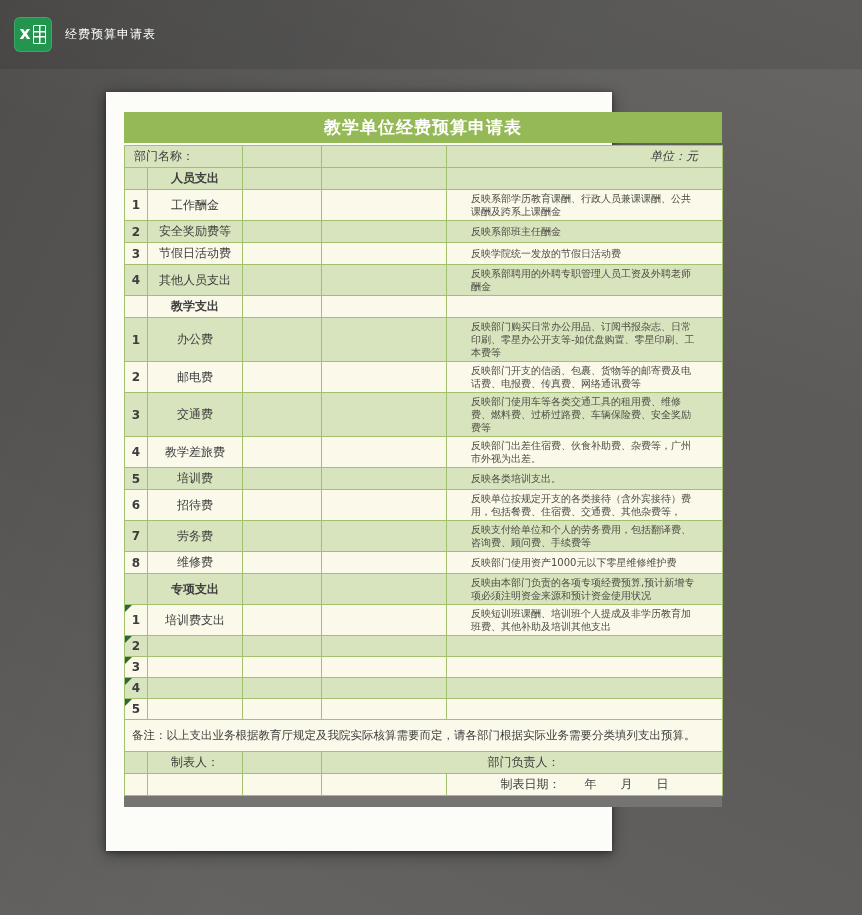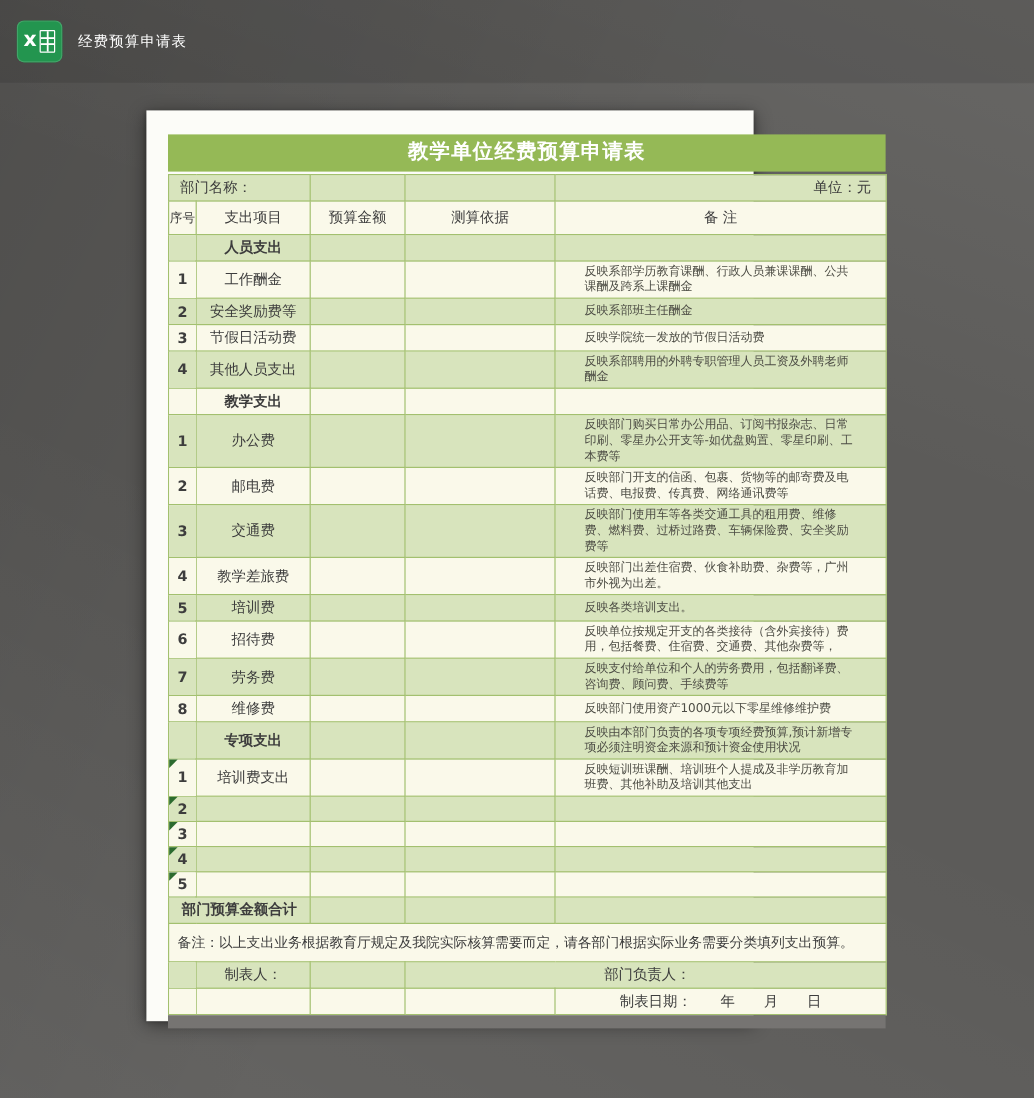--- a/index.html
+++ b/index.html
@@ -32,21 +32,21 @@
     width:11px;height:17px;border:1.5px solid #fff;border-radius:1px;
     background:
       linear-gradient(#fff,#fff) 0 5px/100% 1.5px no-repeat,
       linear-gradient(#fff,#fff) 0 10px/100% 1.5px no-repeat,
       linear-gradient(#fff,#fff) 4.5px 0/1.5px 100% no-repeat;
   }
   .topbar-title{
     margin-left:13px;color:#ffffff;font-size:12px;letter-spacing:1px;
   }
   .sheet{
-    position:absolute;left:122px;top:92px;width:506px;height:759px;
+    position:absolute;left:106px;top:92px;width:506px;height:759px;
     background:var(--sheet_white, #fcfcf8);
     box-shadow:0 3px 14px rgba(0,0,0,0.45), 0 1px 4px rgba(0,0,0,0.35);
     box-sizing:border-box;
   }
   .table-wrap{position:absolute;left:18px;top:20px;width:598px;}
   .sheet-title{
     height:31px;line-height:31px;text-align:center;
     background:var(--title_green, #95b956);
     color:#ffffff;font-weight:bold;font-size:17px;letter-spacing:1px;
     margin-bottom:2px;
@@ -65,21 +65,21 @@
   .colhead th{height:28px;text-align:center;}
   .colhead th.seq{font-size:10.5px;padding:2px 0;}
   td.seq{text-align:center;position:relative;font-weight:bold;font-size:12px;padding:2px 1px;}
   td.item{text-align:center;}
   td.item.left{text-align:center;padding-left:6px;}
   .bold{font-weight:bold;}
   td.remark{
     font-size:10px;color:#4d4d45;line-height:1.3;padding:2px 24px;text-align:left;
   }
   td.dept-label{text-align:left;padding-left:9px;}
-  td.unit{text-align:right;padding-right:12px;}
+  td.unit{text-align:right;padding-right:24px;font-style:italic;}
   td.note-cell{font-size:11.5px;padding:8px 7px;text-align:left;}
   .tri{
     position:absolute;top:0;left:0;width:0;height:0;
     border-top:7px solid var(--marker_green, #2c6b2f);
     border-right:7px solid transparent;
   }
   .bottom-bar{
     width:598px;height:11px;margin-top:0;
     background:var(--bar_gray, #767472);
   }
@@ -106,27 +106,20 @@
           <col class="c-basis">
           <col class="c-remark">
       </colgroup>
       <thead>
         <tr class="green dept-row">
           <td colspan="2" class="dept-label">部门名称：</td>
           <td></td>
           <td></td>
           <td class="unit">单位：元</td>
         </tr>
-        <tr class="cream colhead">
-          <th class="seq">序号</th>
-          <th>支出项目</th>
-          <th>预算金额</th>
-          <th>测算依据</th>
-          <th>备 注</th>
-        </tr>
       </thead>
       <tbody>
           <tr class="green">
             <td class="seq"></td>
             <td class="item bold">人员支出</td>
             <td class=""></td>
             <td class=""></td>
             <td class="remark"></td>
           </tr>
           <tr class="cream">
@@ -251,26 +244,20 @@
           <tr class="green">
             <td class="seq">4<span class="tri"></span></td>
             <td class="item"></td>
             <td class=""></td>
             <td class=""></td>
             <td class="remark"></td>
           </tr>
           <tr class="cream">
             <td class="seq">5<span class="tri"></span></td>
             <td class="item"></td>
-            <td class=""></td>
-            <td class=""></td>
-            <td class="remark"></td>
-          </tr>
-          <tr class="green">
-            <td colspan="2" class="item bold">部门预算金额合计</td>
             <td class=""></td>
             <td class=""></td>
             <td class="remark"></td>
           </tr>
           <tr class="cream">
             <td colspan="5" class="note-cell">备注：以上支出业务根据教育厅规定及我院实际核算需要而定，请各部门根据实际业务需要分类填列支出预算。</td>
           </tr>
           <tr class="green">
             <td class="seq"></td>
             <td class="item">制表人：</td>

